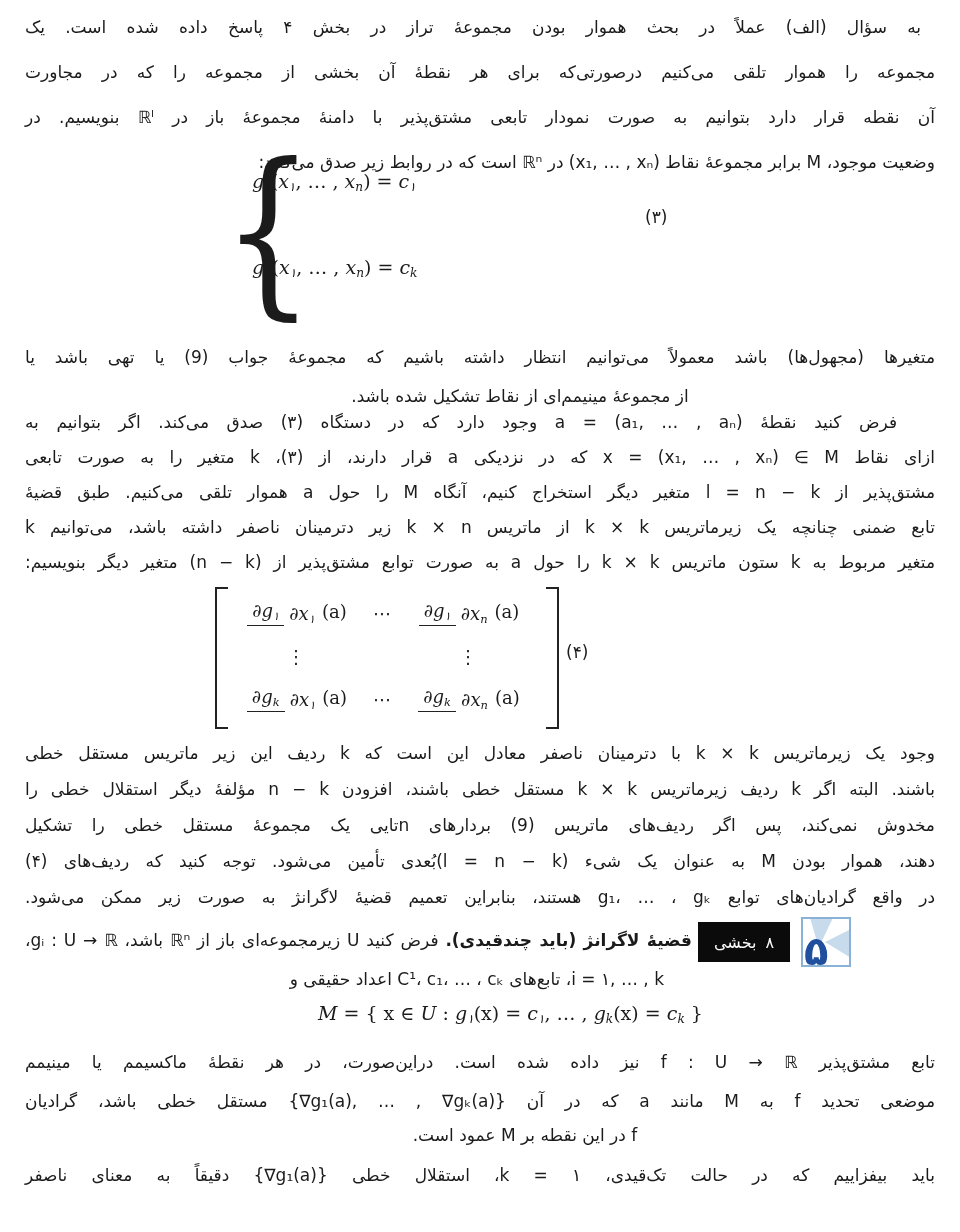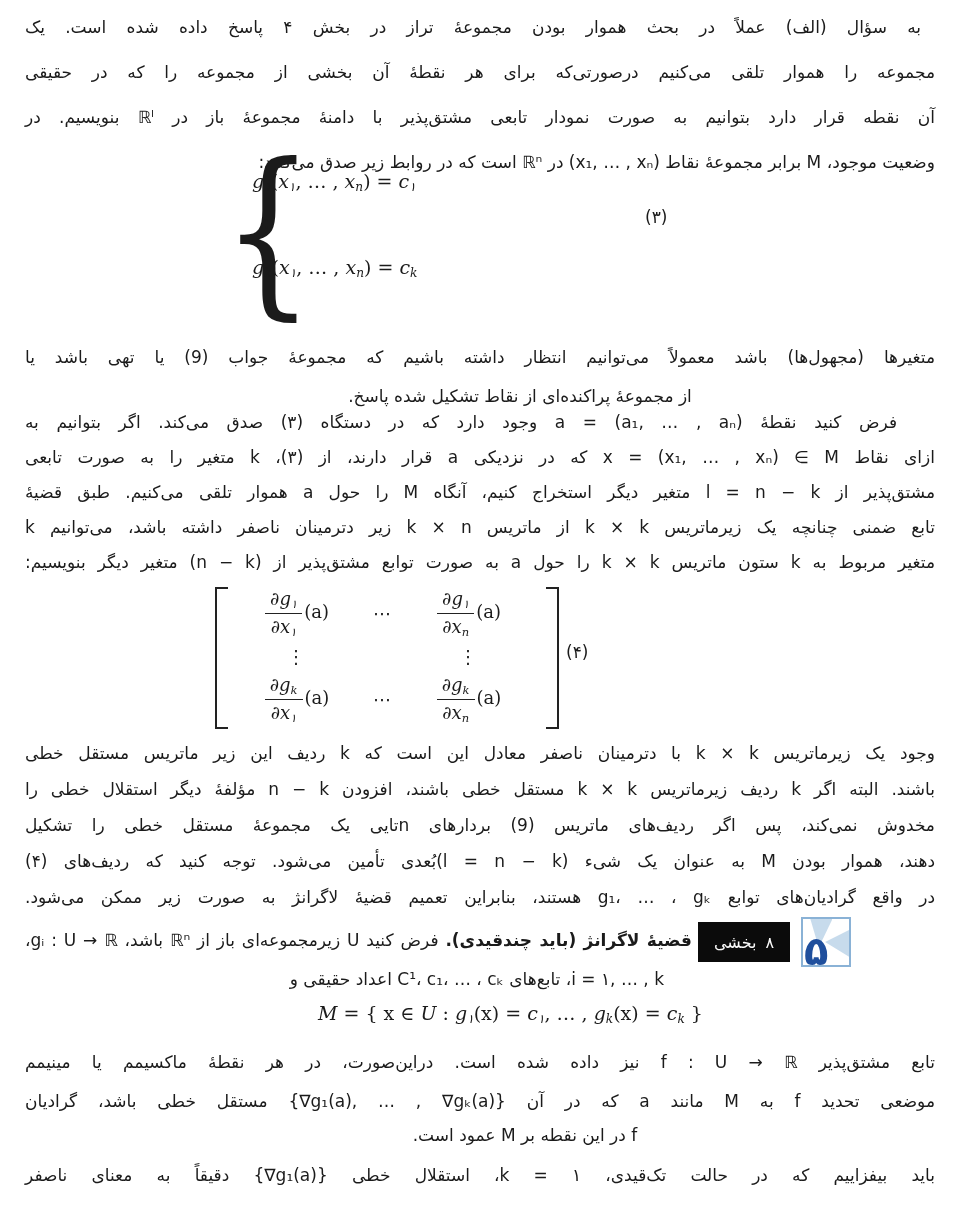--- a/index.html
+++ b/index.html
@@ -6,21 +6,21 @@
   .page{position:relative;width:960px;height:1232px;margin:0 auto;background:#ffffff;
         font-family:"DejaVu Sans",sans-serif;color:#1b1b1b;overflow:hidden;}
   .ln{position:absolute;left:25px;right:25px;height:34px;line-height:34px;direction:rtl;
       text-align:justify;text-align-last:justify;font-size:17px;white-space:normal;}
   .ln.end{text-align:right;text-align-last:right;}
   .ln.ctr{text-align:center;text-align-last:center;}
   .mi{font-family:"DejaVu Serif",serif;font-style:italic;}
   .mt{font-family:"DejaVu Serif",serif;font-style:normal;}
   .msub{font-family:"DejaVu Serif",serif;font-style:italic;font-size:64%;vertical-align:-0.22em;}
   .mrow{position:absolute;direction:ltr;font-size:19px;white-space:nowrap;}
-  .frac{display:inline-flex;flex-direction:column;align-items:center;vertical-align:middle;margin:0 2px;}
+  .frac{display:inline-flex;flex-direction:row;align-items:flex-end;vertical-align:middle;margin:0 2px;}
   .frac .fnum{padding:0 5px 2px;border-bottom:1.6px solid #222;}
   .frac .fden{padding:2px 5px 0;}
   .brace{position:absolute;left:222px;top:161px;font-family:"DejaVu Serif",serif;
          font-size:182px;line-height:138px;transform:scaleX(0.8);transform-origin:left center;}
   .eqlab{position:absolute;direction:ltr;font-size:17px;}
   .brkt{position:absolute;width:11px;height:138px;top:587px;}
   .brkt.l{left:215px;border-left:2px solid #222;border-top:2px solid #222;border-bottom:2px solid #222;}
   .brkt.r{left:546px;border-right:2px solid #222;border-top:2px solid #222;border-bottom:2px solid #222;}
   .mx{position:absolute;left:236px;top:587px;display:grid;direction:ltr;
       grid-template-columns:120px 52px 120px;grid-template-rows:52px 34px 52px;
@@ -37,34 +37,34 @@
   .chicon .chdigit{position:absolute;left:1px;bottom:-6px;font-size:40px;font-weight:bold;
           color:#1f4f9d;line-height:1;}
   .b{font-weight:bold;}
 </style>
 </head>
 <body>
 
 <div class="page">
 
   <div class="ln" style="top:10px;padding-right:14px">به سؤال (الف) عملاً در بحث هموار بودن مجموعهٔ تراز در بخش ۴ پاسخ داده شده است. یک</div>
-  <div class="ln" style="top:55px">مجموعه را هموار تلقی می‌کنیم درصورتی‌که برای هر نقطهٔ آن بخشی از مجموعه را که در حقیقی</div>
+  <div class="ln" style="top:55px">مجموعه را هموار تلقی می‌کنیم درصورتی‌که برای هر نقطهٔ آن بخشی از مجموعه را که در مجاورت</div>
   <div class="ln" style="top:100px">آن نقطه قرار دارد بتوانیم به صورت نمودار تابعی مشتق‌پذیر با دامنهٔ مجموعهٔ باز در ‪ℝˡ‬ بنویسیم. در</div>
   <div class="ln end" style="top:145px">وضعیت موجود، ‪M‬ برابر مجموعهٔ نقاط ‪(x₁, … , xₙ)‬ در ‪ℝⁿ‬ است که در روابط زیر صدق می‌کنند:</div>
 
   <div>
     <span class="brace">{</span>
     <div class="mrow" style="left:252px;top:170px"><span class="mi">g</span><span class="msub">۱</span><span class="mt">(</span><span class="mi">x</span><span class="msub">۱</span><span class="mt">, … , </span><span class="mi">x</span><span class="msub">n</span><span class="mt">) = </span><span class="mi">c</span><span class="msub">۱</span></div>
     <div class="mrow" style="left:257px;top:215px">⋮</div>
     <div class="mrow" style="left:252px;top:256px"><span class="mi">g</span><span class="msub">k</span><span class="mt">(</span><span class="mi">x</span><span class="msub">۱</span><span class="mt">, … , </span><span class="mi">x</span><span class="msub">n</span><span class="mt">) = </span><span class="mi">c</span><span class="msub">k</span></div>
     <span class="eqlab" style="left:645px;top:207px">(۳)</span>
   </div>
 
   <div class="ln" style="top:340px">متغیرها (مجهول‌ها) باشد معمولاً می‌توانیم انتظار داشته باشیم که مجموعهٔ جواب (9) یا تهی باشد یا</div>
-  <div class="ln ctr" style="top:379px;left:105px">از مجموعهٔ پراکنده‌ای از نقاط تشکیل شده پاسخ.</div>
+  <div class="ln ctr" style="top:379px;left:105px">از مجموعهٔ مینیمم‌ای از نقاط تشکیل شده باشد.</div>
 
   <div class="ln" style="top:405px;padding-right:38px">فرض کنید نقطهٔ ‪a = (a₁, … , aₙ)‬ وجود دارد که در دستگاه (۳) صدق می‌کند. اگر بتوانیم به</div>
   <div class="ln" style="top:440px">ازای نقاط ‪x = (x₁, … , xₙ) ∈ M‬ که در نزدیکی ‪a‬ قرار دارند، از (۳)، ‪k‬ متغیر را به صورت تابعی</div>
   <div class="ln" style="top:475px">مشتق‌پذیر از ‪l = n − k‬ متغیر دیگر استخراج کنیم، آنگاه ‪M‬ را حول ‪a‬ هموار تلقی می‌کنیم. طبق قضیهٔ</div>
   <div class="ln" style="top:510px">تابع ضمنی چنانچه یک زیرماتریس ‪k × k‬ از ماتریس ‪k × n‬ زیر دترمینان ناصفر داشته باشد، می‌توانیم ‪k‬</div>
   <div class="ln" style="top:545px">متغیر مربوط به ‪k‬ ستون ماتریس ‪k × k‬ را حول ‪a‬ به صورت توابع مشتق‌پذیر از ‪(n − k)‬ متغیر دیگر بنویسیم:</div>
 
   <div>
     <span class="brkt l"></span>
     <span class="brkt r"></span>

